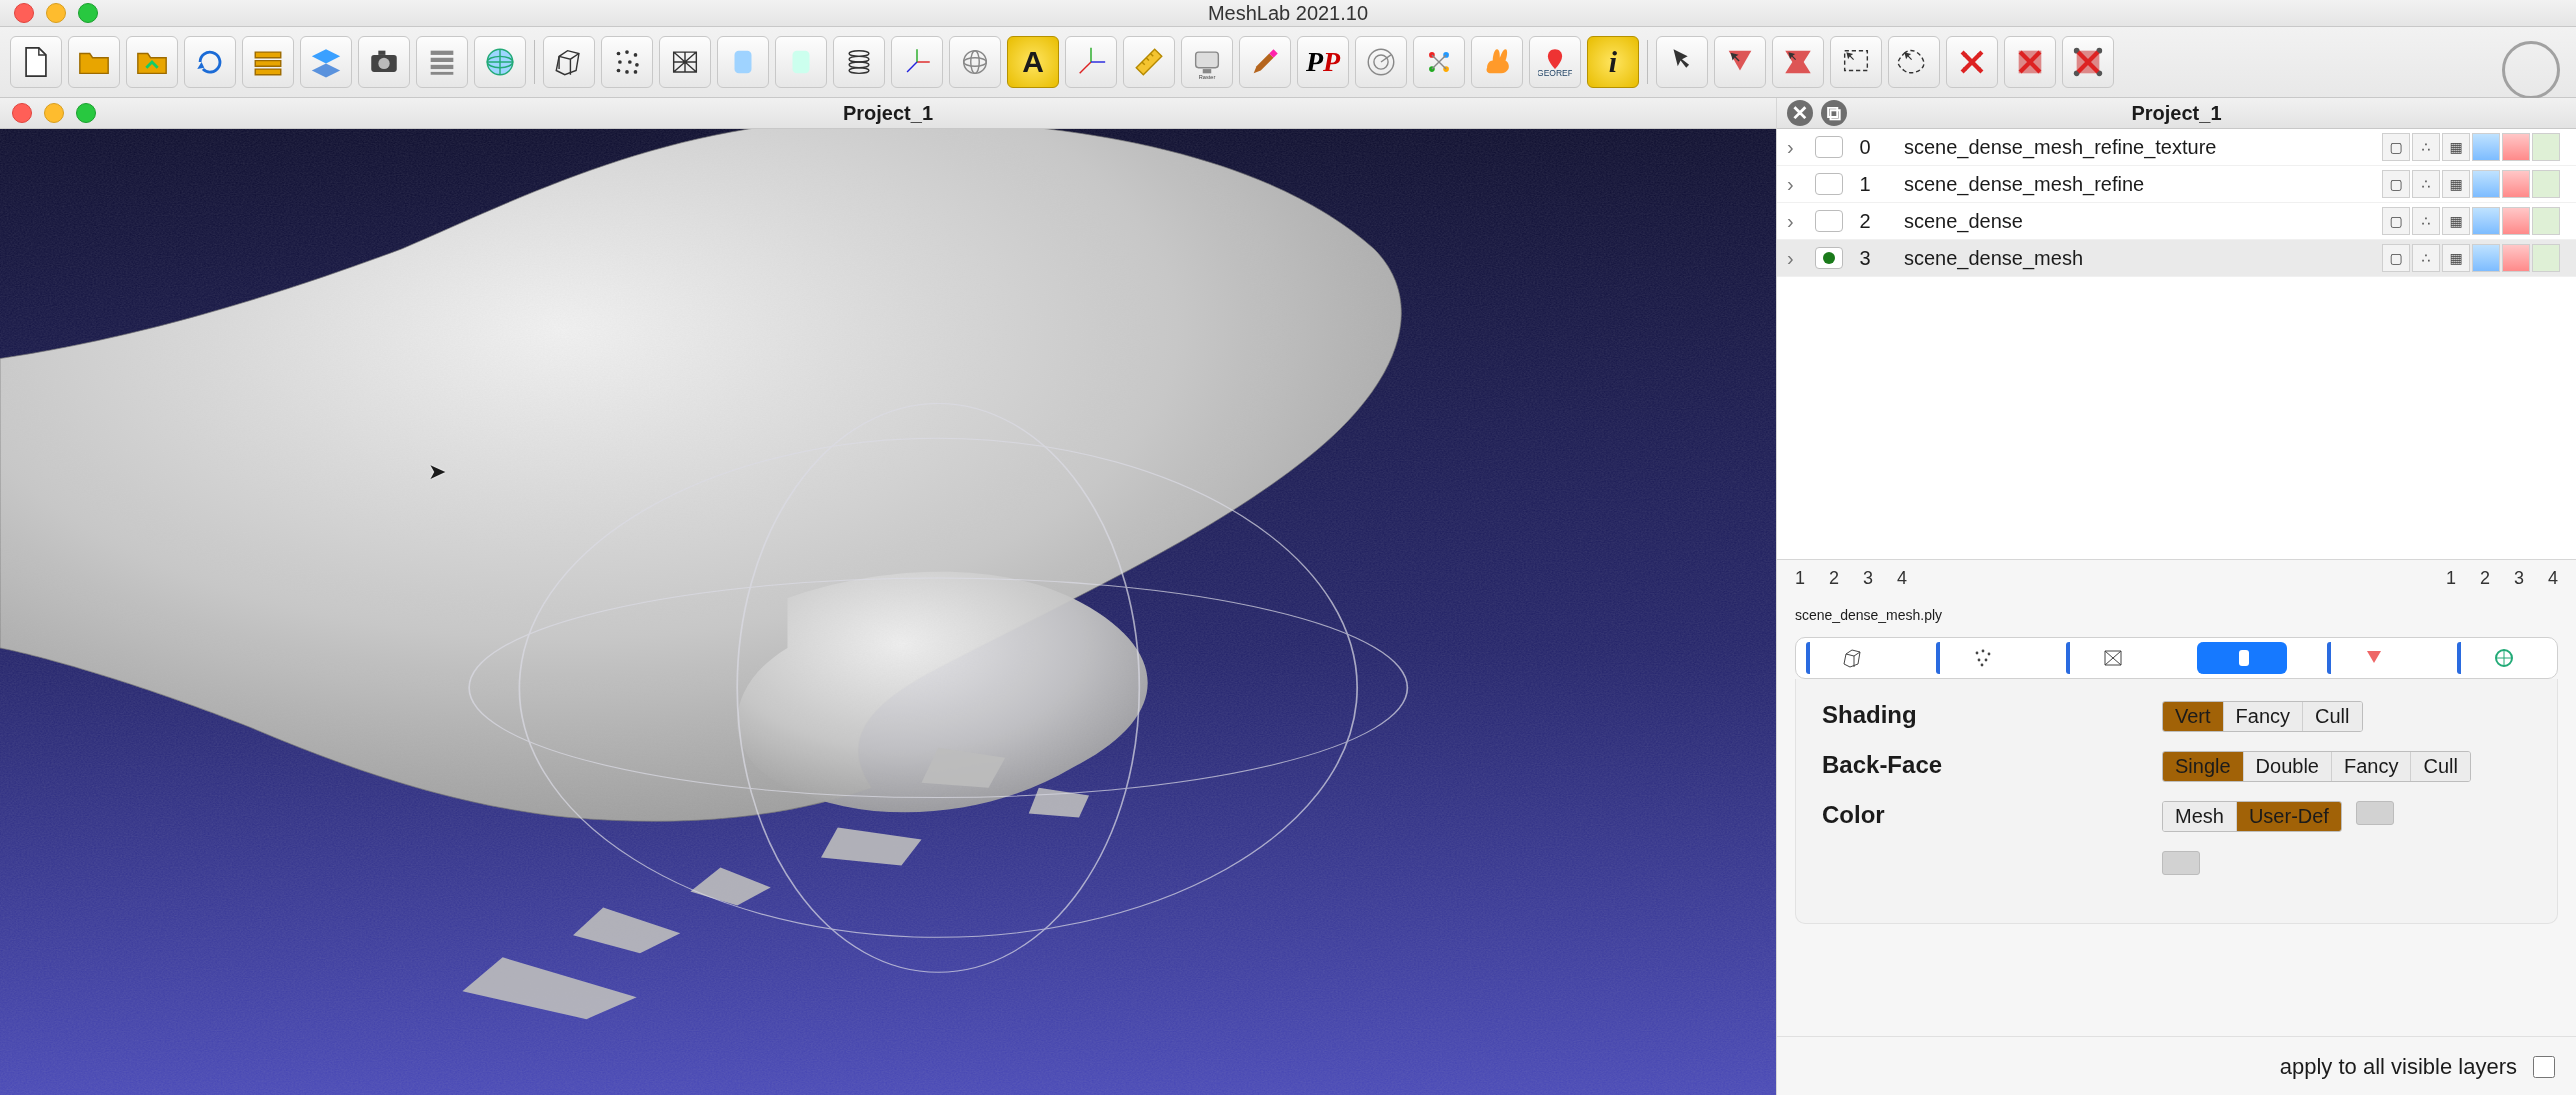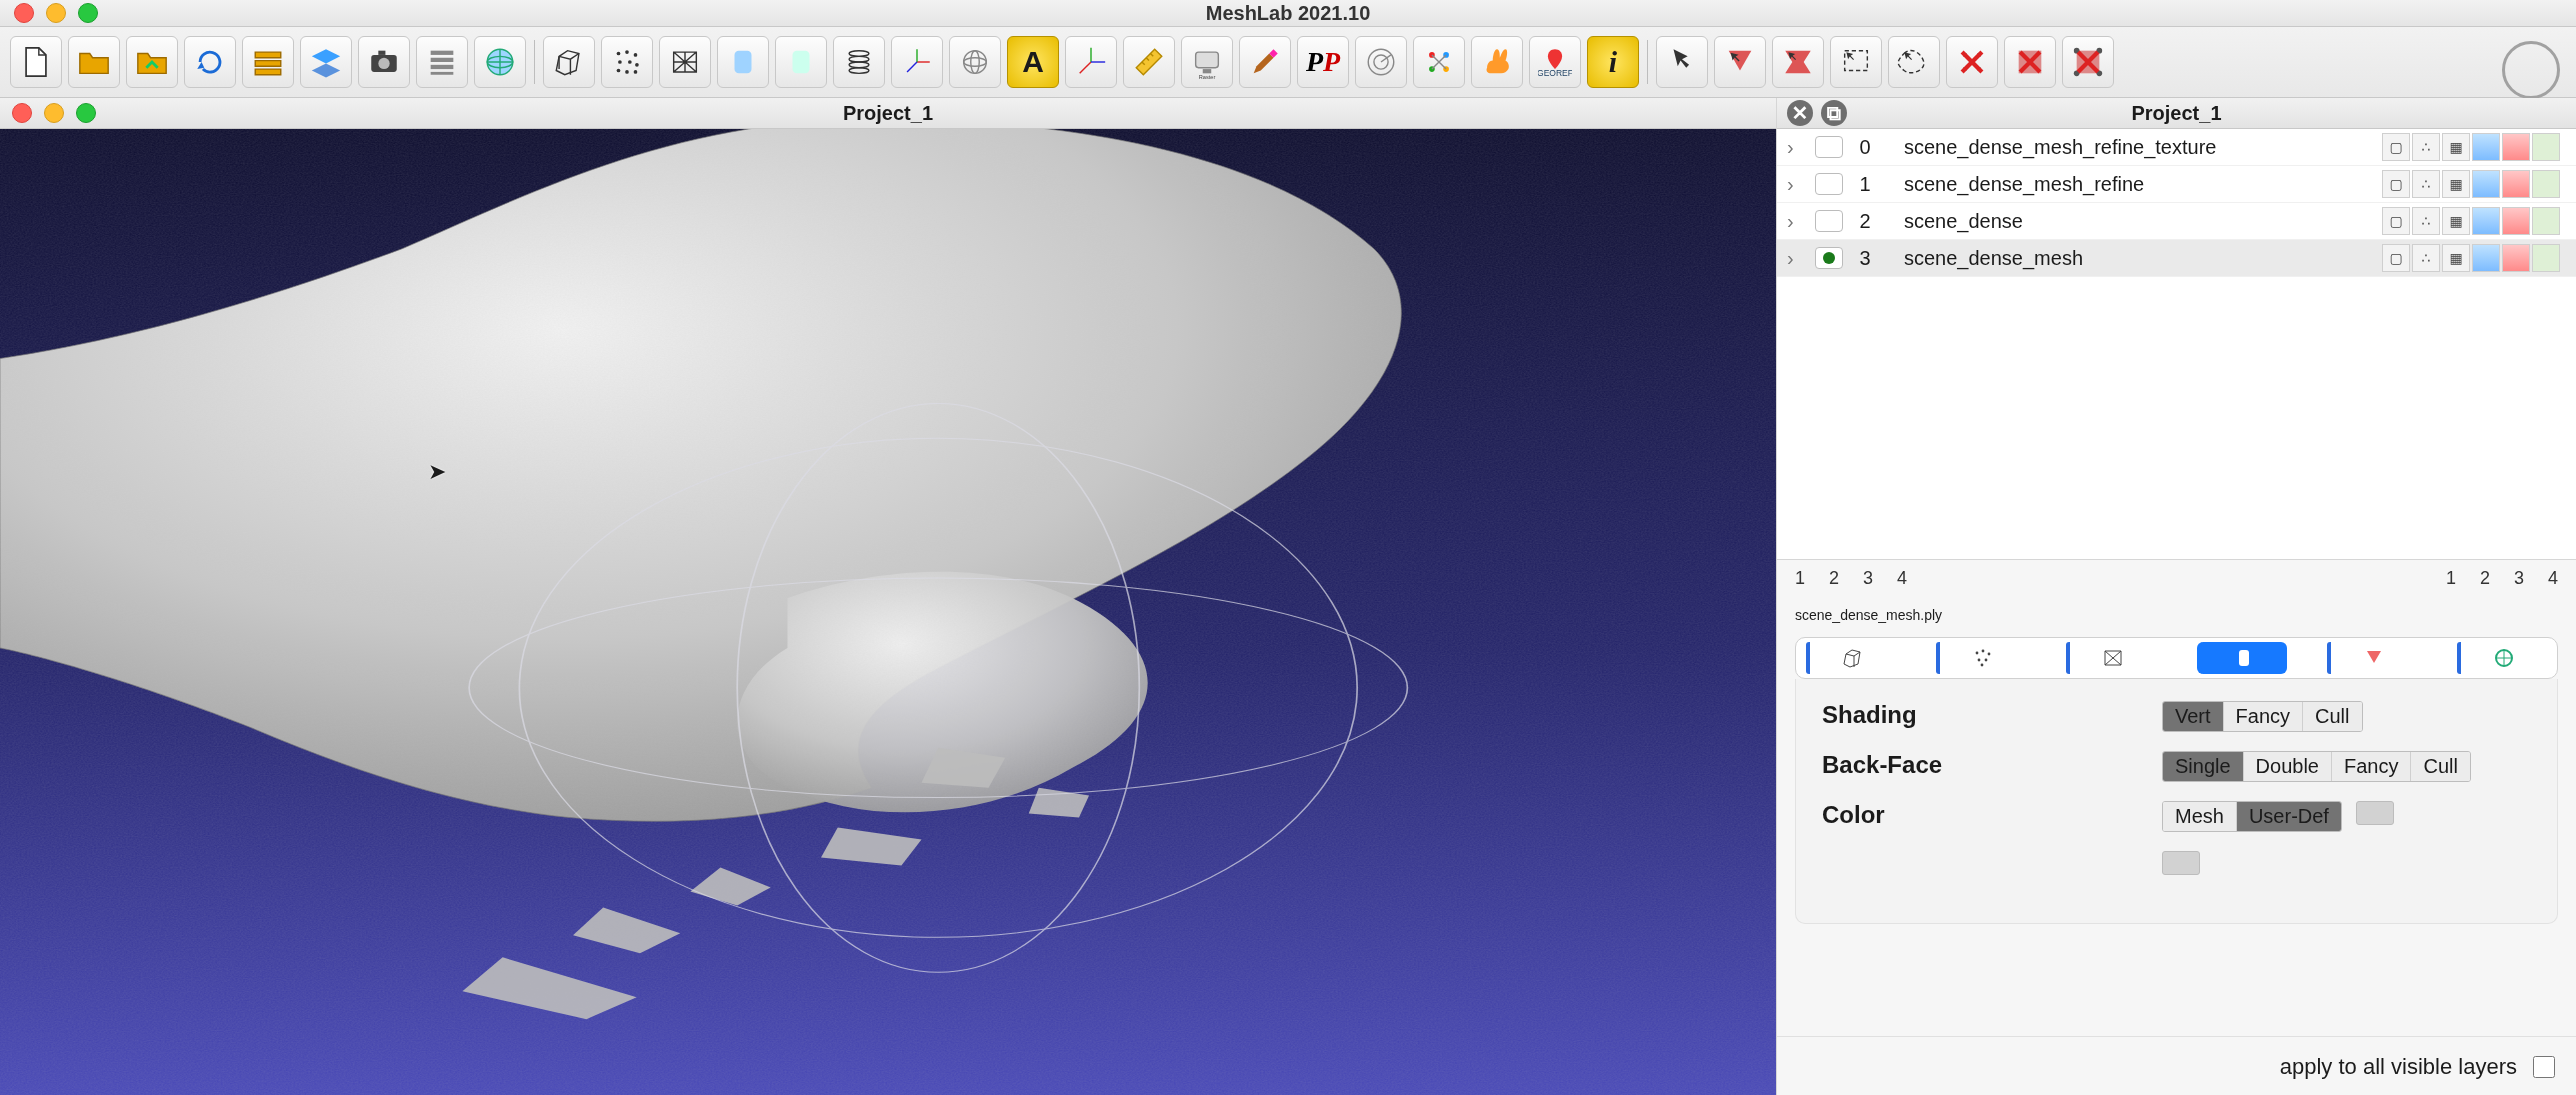--- a/index.html
+++ b/index.html
@@ -6,21 +6,21 @@
     --mac-bg:#e9e9e9;
     --mac-border:#cfcfcf;
     --panel-bg:#f6f6f6;
     --panel-border:#d6d6d6;
     --selected:#0a84ff;
     --text:#1b1b1b;
     --muted:#7a7a7a;
   }
   html,body{margin:0;padding:0;width:2576px;height:1095px;font-family:-apple-system,Segoe UI,Helvetica,Arial,sans-serif;color:var(--text);background:#fff;overflow:hidden}
   
-  .titlebar{height:26px;background:linear-gradient(#f2f2f2,#e5e5e5);border-bottom:1px solid #c8c8c8;display:flex;align-items:center;position:relative;font-size:20px;font-weight:700;color:#333}
+  .titlebar{height:26px;background:linear-gradient(#f2f2f2,#e5e5e5);border-bottom:1px solid #c8c8c8;display:flex;align-items:center;position:relative;font-size:20px;font-weight:400;color:#333}
   .titlebar .traffic{display:flex;gap:12px;margin-left:14px}
   .dot{width:18px;height:18px;border-radius:50%;display:inline-block}
   .dot.red{background:#ff5f57;border:1px solid #e0443e}
   .dot.yellow{background:#febc2e;border:1px solid #d79e1f}
   .dot.green{background:#28c840;border:1px solid #1a9f2e}
   .titlebar .title{position:absolute;left:0;right:0;text-align:center;pointer-events:none}
   
   .toolbar{height:70px;background:linear-gradient(#f2f2f2,#e8e8e8);border-bottom:1px solid #c8c8c8;display:flex;align-items:center;gap:6px;padding:0 10px;position:relative}
   .tb-btn{width:50px;height:50px;border:1px solid #c8c8c8;border-radius:6px;background:linear-gradient(#fdfdfd,#e7e7e7);display:flex;align-items:center;justify-content:center;cursor:pointer;font-size:24px}
   .tb-btn svg{width:34px;height:34px}
@@ -66,21 +66,21 @@
   .mode-tabs{margin:10px 18px 0;background:#fff;border:1px solid #d0d0d0;border-radius:10px;height:40px;display:flex;align-items:center;padding:0 10px;gap:40px;position:relative}
   .mode-tabs .tab{width:110px;height:32px;border-left:4px solid #2a6be0;border-radius:3px;display:flex;align-items:center;justify-content:center;color:#444}
   .mode-tabs .tab.active{background:#1679ff;color:#fff;border-left:4px solid #1679ff;border-radius:6px}
   .mode-tabs .tab .ic{width:24px;height:24px;display:inline-block}
   .props{margin:0 18px;background:#f3f3f3;border:1px solid #e2e2e2;border-top:none;border-radius:0 0 10px 10px;padding:22px 26px}
   .prow{display:flex;align-items:flex-start;height:50px}
   .plabel{width:340px;font-size:24px;font-weight:700}
   .seg{display:inline-flex;border:1px solid #bdbdbd;border-radius:3px;overflow:hidden;font-size:20px}
   .seg .opt{padding:3px 12px;background:#ececec;border-right:1px solid #cfcfcf;cursor:pointer}
   .seg .opt:last-child{border-right:none}
-  .seg .opt.sel{background:#737373}
+  .seg .opt.sel{background:#a16207}
   .swatch{width:36px;height:22px;background:#d2d2d2;border:1px solid #bcbcbc;border-radius:3px}
   .apply{margin-top:auto;padding:16px 18px;display:flex;align-items:center;justify-content:flex-end;gap:12px;font-size:22px;border-top:1px solid #e0e0e0}
   .apply input[type="checkbox"]{width:22px;height:22px}
 </style>
 </head>
 <body>
 
 <div class="titlebar">
   <div class="traffic">
     <span class="dot red"></span>

